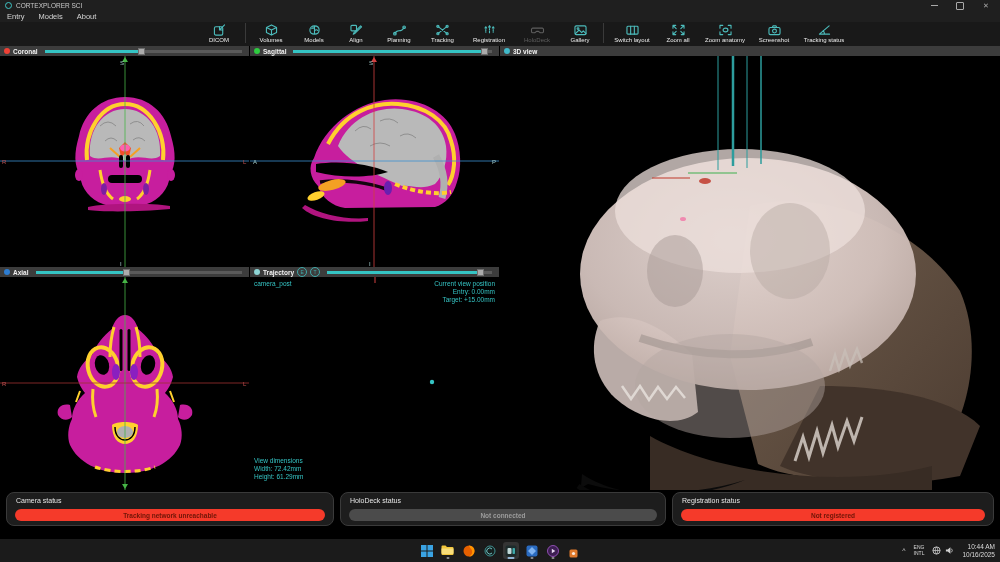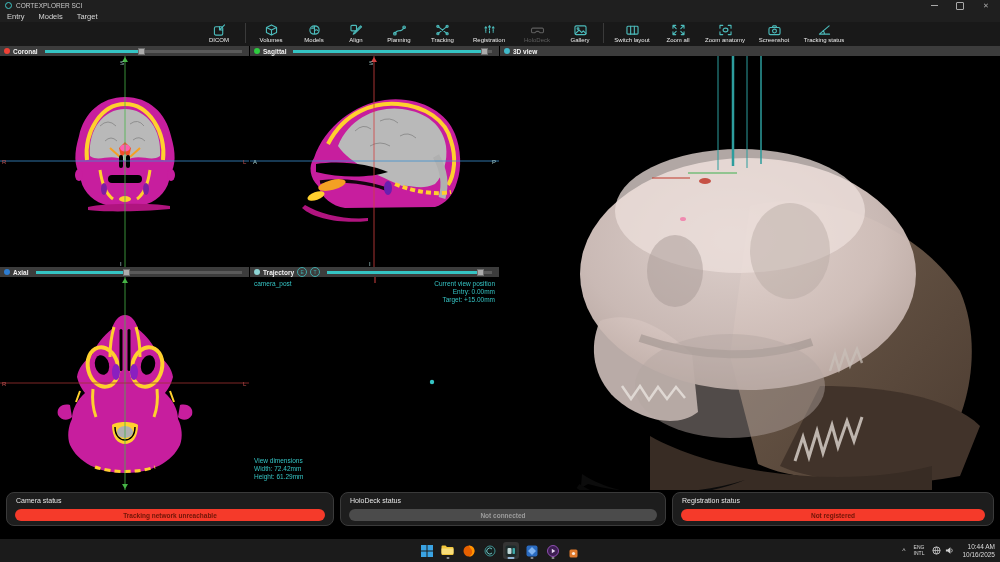--- a/index.html
+++ b/index.html
@@ -86,21 +86,21 @@
     <span class="wc">
         <span class="wc-max"></span>
       </span>
     <span class="wc">✕</span>
   </div>
 </div>
 
 <div id="menubar">
   <span class="menu-item">Entry</span>
   <span class="menu-item">Models</span>
-  <span class="menu-item">Target</span>
+  <span class="menu-item">About</span>
 </div>
 
 <div id="toolbar">
   <div class="tool" style="width:46px">
     <svg class="ticon" viewBox="0 0 15 13" width="15">
       <rect x="2" y="3" width="9" height="9" rx="1.5"></rect>
         <path d="M13 1 L7.5 6.5 M7.5 6.5 h3.4 M7.5 6.5 v-3.4"></path>
       </svg>
     <span class="tlabel">DICOM</span>
   </div>

